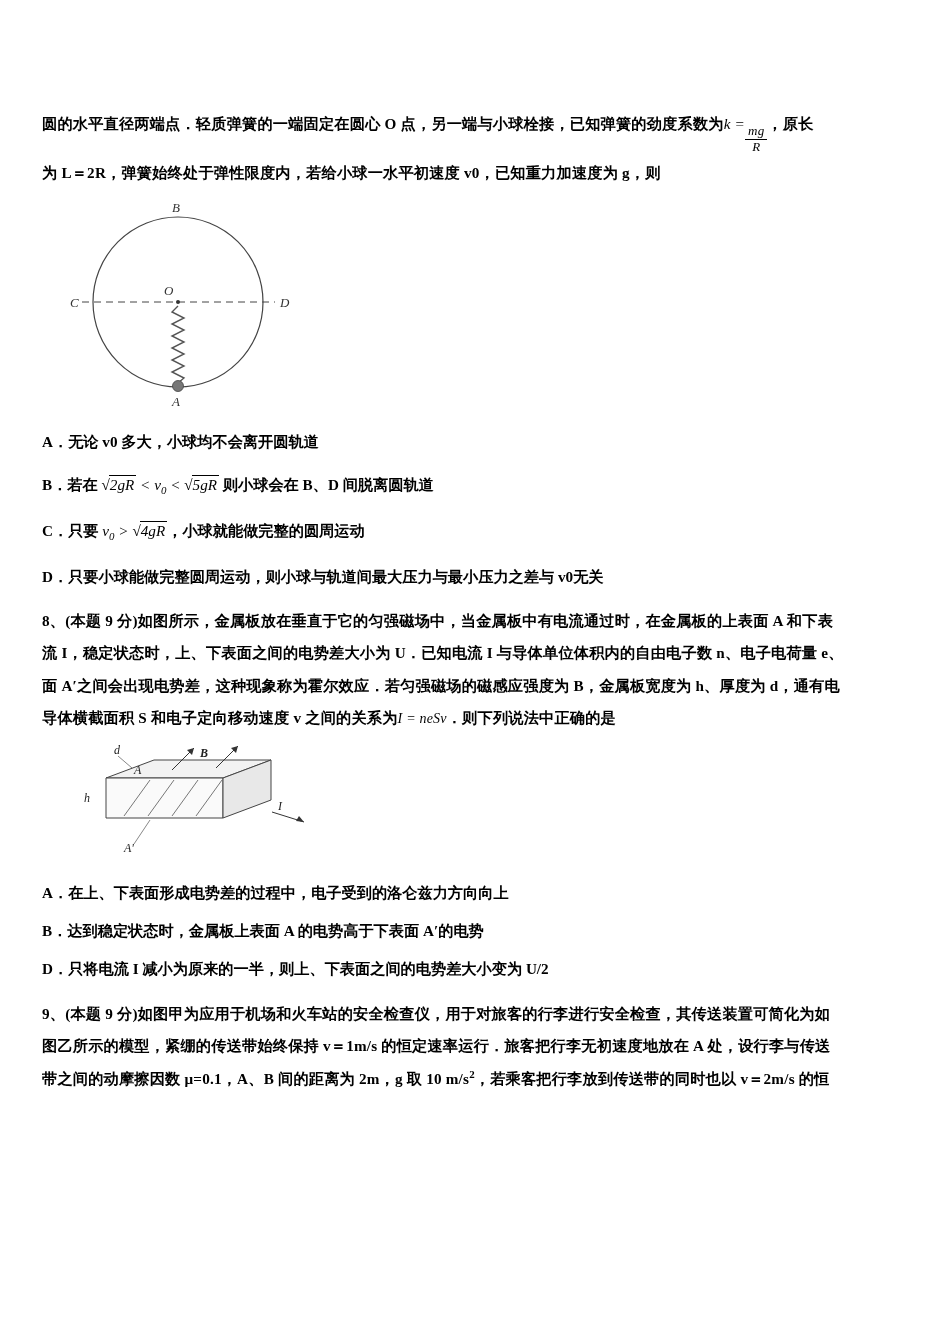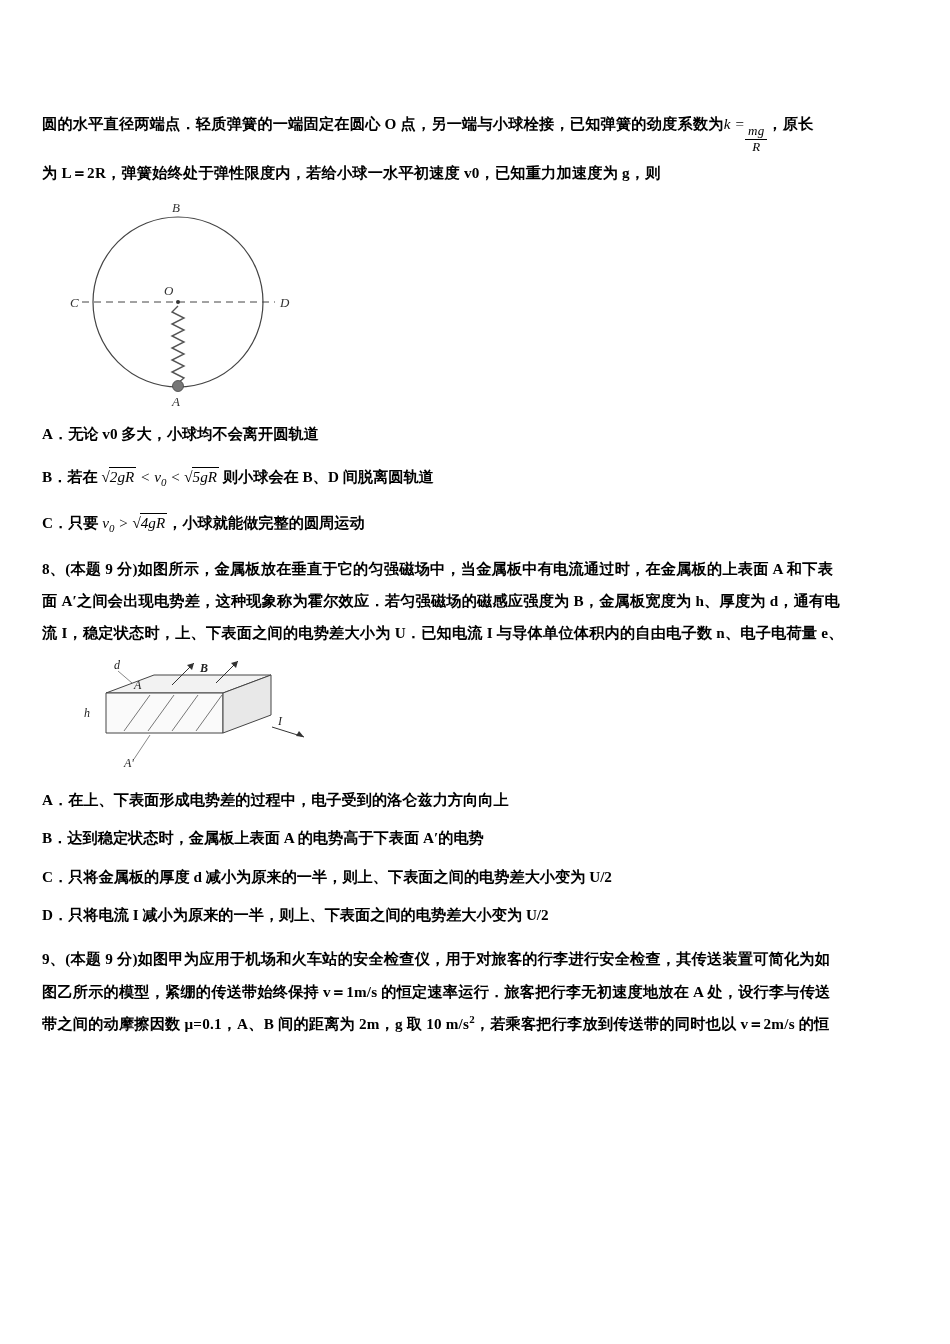--- a/index.html
+++ b/index.html
@@ -29,21 +29,21 @@
     margin: 0 0 2px 0;
   }
   .opt {
     font-size: 15.2px;
     line-height: 2.0;
     font-weight: bold;
     margin: 0;
     padding: 0;
   }
   .opt-block {
-    margin-top: 6px;
+    margin-top: 14px;
   }
   .q-block {
     margin-top: 14px;
   }
   .frac {
     display: inline-block;
     vertical-align: middle;
     text-align: center;
     font-family: "Liberation Serif", serif;
     font-style: italic;
@@ -148,31 +148,37 @@
       <span>B．</span><span>若在</span>
       <span class="sqrt">√<span class="radicand">2gR</span></span><span class="inline-math"> &lt; v<span class="sub">0</span> &lt; </span><span class="sqrt">√<span class="radicand">5gR</span></span>
       <span>则小球会在 B、D 间脱离圆轨道</span>
     </p>
 
     <p class="opt" style="margin-bottom:14px">
       <span>C．</span><span>只要</span>
       <span class="inline-math">v<span class="sub">0</span> &gt; </span><span class="sqrt">√<span class="radicand">4gR</span></span><span>，小球就能做完整的圆周运动</span>
     </p>
 
+    <p class="opt">
+      <span>D．</span><span>只要小球能做完整圆周运动，则小球与轨道间最大压力与最小压力之差与 v0无关</span>
+    </p>
   </div>
 
   <div class="q-block">
     <p class="para">
       <span>8、</span><span>(本题 9 分)如图所示，金属板放在垂直于它的匀强磁场中，当金属板中有电流通过时，在金属板的上表面 A 和下表</span>
     </p>
     <p class="para">
+      <span>流 I，稳定状态时，上、下表面之间的电势差大小为 U．已知电流 I 与导体单位体积内的自由电子数 n、电子电荷量 e、</span>
+    </p>
+    <p class="para">
       <span>面 A′之间会出现电势差，这种现象称为霍尔效应．若匀强磁场的磁感应强度为 B，金属板宽度为 h、厚度为 d，通有电</span>
     </p>
     <p class="para">
-      <span>流 I，稳定状态时，上、下表面之间的电势差大小为 U．已知电流 I 与导体单位体积内的自由电子数 n、电子电荷量 e、</span>
+      <span>导体横截面积 S 和电子定向移动速度 v 之间的关系为</span><span class="mathline">I = neSv</span><span>．则下列说法中正确的是</span>
     </p>
 
     <div class="fig fig-hall">
       <svg width="260" height="120" viewBox="0 0 260 120" xmlns="http://www.w3.org/2000/svg">
 
         <polygon points="30,38 78,20 195,20 147,38" fill="#f2f2f2" stroke="#444" stroke-width="1"></polygon>
         <polygon points="30,38 147,38 147,78 30,78" fill="#fafafa" stroke="#444" stroke-width="1"></polygon>
         <polygon points="147,38 195,20 195,60 147,78" fill="#e8e8e8" stroke="#444" stroke-width="1"></polygon>
 
         <line x1="48" y1="76" x2="74" y2="40" stroke="#555" stroke-width="0.8"></line>
@@ -201,23 +207,20 @@
       </svg>
     </div>
 
     <div class="opt-block">
       <p class="opt" style="margin-bottom:8px">
         <span>A．</span><span>在上、下表面形成电势差的过程中，电子受到的洛仑兹力方向向上</span>
       </p>
       <p class="opt" style="margin-bottom:8px">
         <span>B．</span><span>达到稳定状态时，金属板上表面 A 的电势高于下表面 A′的电势</span>
       </p>
-      <p class="opt" style="margin-bottom:8px">
-        <span>C．</span><span>只将金属板的厚度 d 减小为原来的一半，则上、下表面之间的电势差大小变为 U/2</span>
-      </p>
       <p class="opt">
         <span>D．</span><span>只将电流 I 减小为原来的一半，则上、下表面之间的电势差大小变为 U/2</span>
       </p>
     </div>
   </div>
 
   <div class="q-block">
     <p class="para">
       <span>9、</span><span>(本题 9 分)如图甲为应用于机场和火车站的安全检查仪，用于对旅客的行李进行安全检查，其传送装置可简化为如</span>
     </p>

